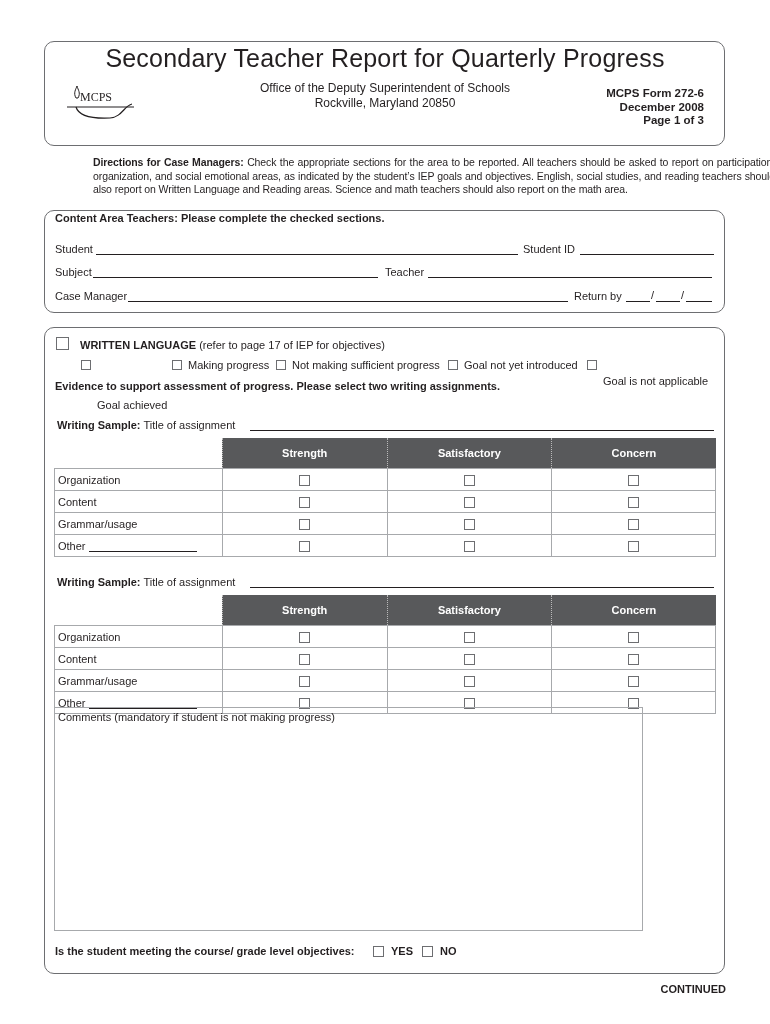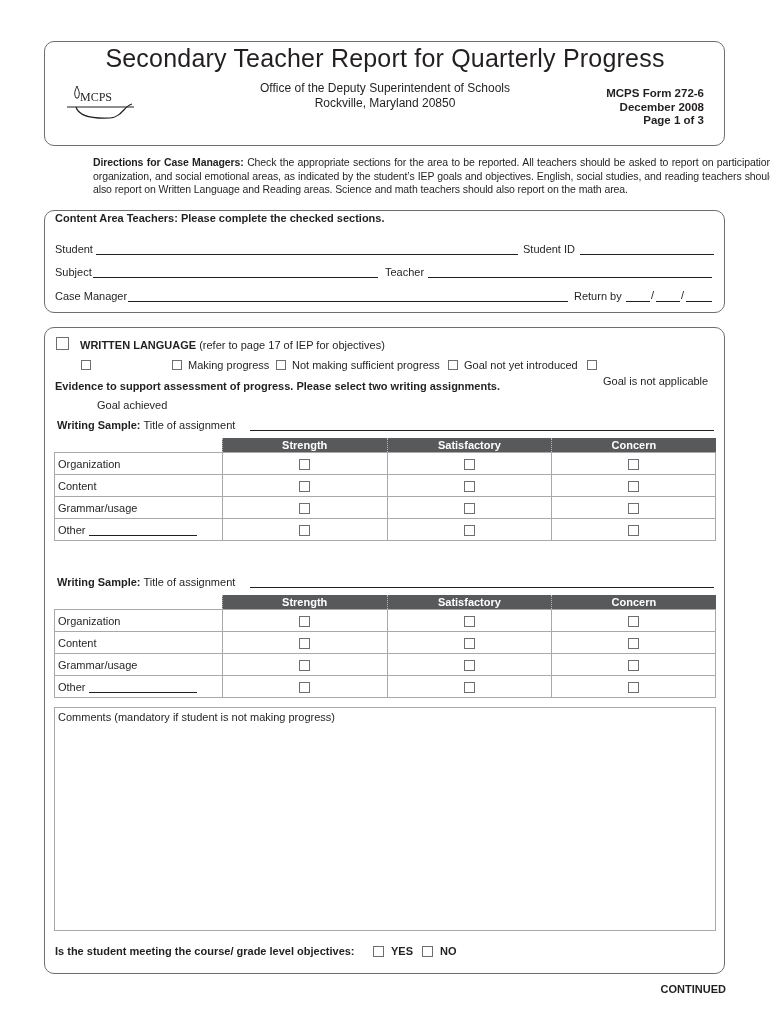--- a/index.html
+++ b/index.html
@@ -11,21 +11,21 @@
   .form-id { font-size: 11.5px; font-weight: bold; text-align: right; line-height: 13.5px; }
   .directions { font-size: 10.5px; line-height: 13.5px; letter-spacing: -0.1px; }
   .directions b { font-weight: bold; }
   .field-label { font-size: 11px; }
   .uline { position: absolute; border-bottom: 1px solid #231f20; height: 0; }
   .cb { position: absolute; width: 10px; height: 10px; border: 1px solid #6d6e71; box-sizing: border-box; background: #fff; }
   .cb-lg { width: 13px; height: 13px; }
   .sm { font-size: 11px; }
   .bold { font-weight: bold; }
   table.grid { position: absolute; border-collapse: collapse; font-size: 11px; }
-  table.grid th { background: #58595b; color: #fff; font-weight: bold; height: 14px; font-size: 11px; padding: 0; }
+  table.grid th { background: #58595b; color: #fff; font-weight: bold; height: 14px; font-size: 11px; padding: 8px; }
   table.grid th.blank { background: transparent; }
   table.grid th + th.col { border-left: 1px dotted #bbb; }
   table.grid td { border: 1px solid #a7a9ac; height: 22px; padding: 0 3px; box-sizing: border-box; }
   table.grid td.cbcell { text-align: center; position: relative; }
   table.grid td.cbcell span { display: inline-block; width: 11px; height: 11px; border: 1px solid #6d6e71; box-sizing: border-box; vertical-align: middle; }
   .other-line { display: inline-block; width: 108px; border-bottom: 1px solid #231f20; margin-left: 3px; height: 0; vertical-align: -2px; }
   .comments { position: absolute; border: 1px solid #a7a9ac; box-sizing: border-box; }
 </style>
 </head>
 <body>
@@ -185,21 +185,21 @@
   </tr>
   <tr>
     <td><span>Other</span><span class="other-line"></span></td>
     <td class="cbcell"><span></span></td>
     <td class="cbcell"><span></span></td>
     <td class="cbcell"><span></span></td>
   </tr>
 </tbody>
   </table>
 
-<div class="comments" style="left:54px; top:707px; width:662px; height:224px;">
+<div class="comments" style="left:54px; top:707px; width:589px; height:224px;">
   <span class="abs sm" style="left:3px; top:3px;">Comments (mandatory if student is not making progress)</span>
 </div>
 
 <div class="abs sm bold" style="left:55px; top:945px;">Is the student meeting the course/ grade level objectives:</div>
 <div class="cb" style="left:373px; top:946px; width:11px; height:11px;"></div>
 <span class="abs sm bold" style="left:391px; top:945px;">YES</span>
 <div class="cb" style="left:422px; top:946px; width:11px; height:11px;"></div>
 <span class="abs sm bold" style="left:440px; top:945px;">NO</span>
 
 <div class="abs sm bold" style="right:44px; top:983px;">CONTINUED</div>

